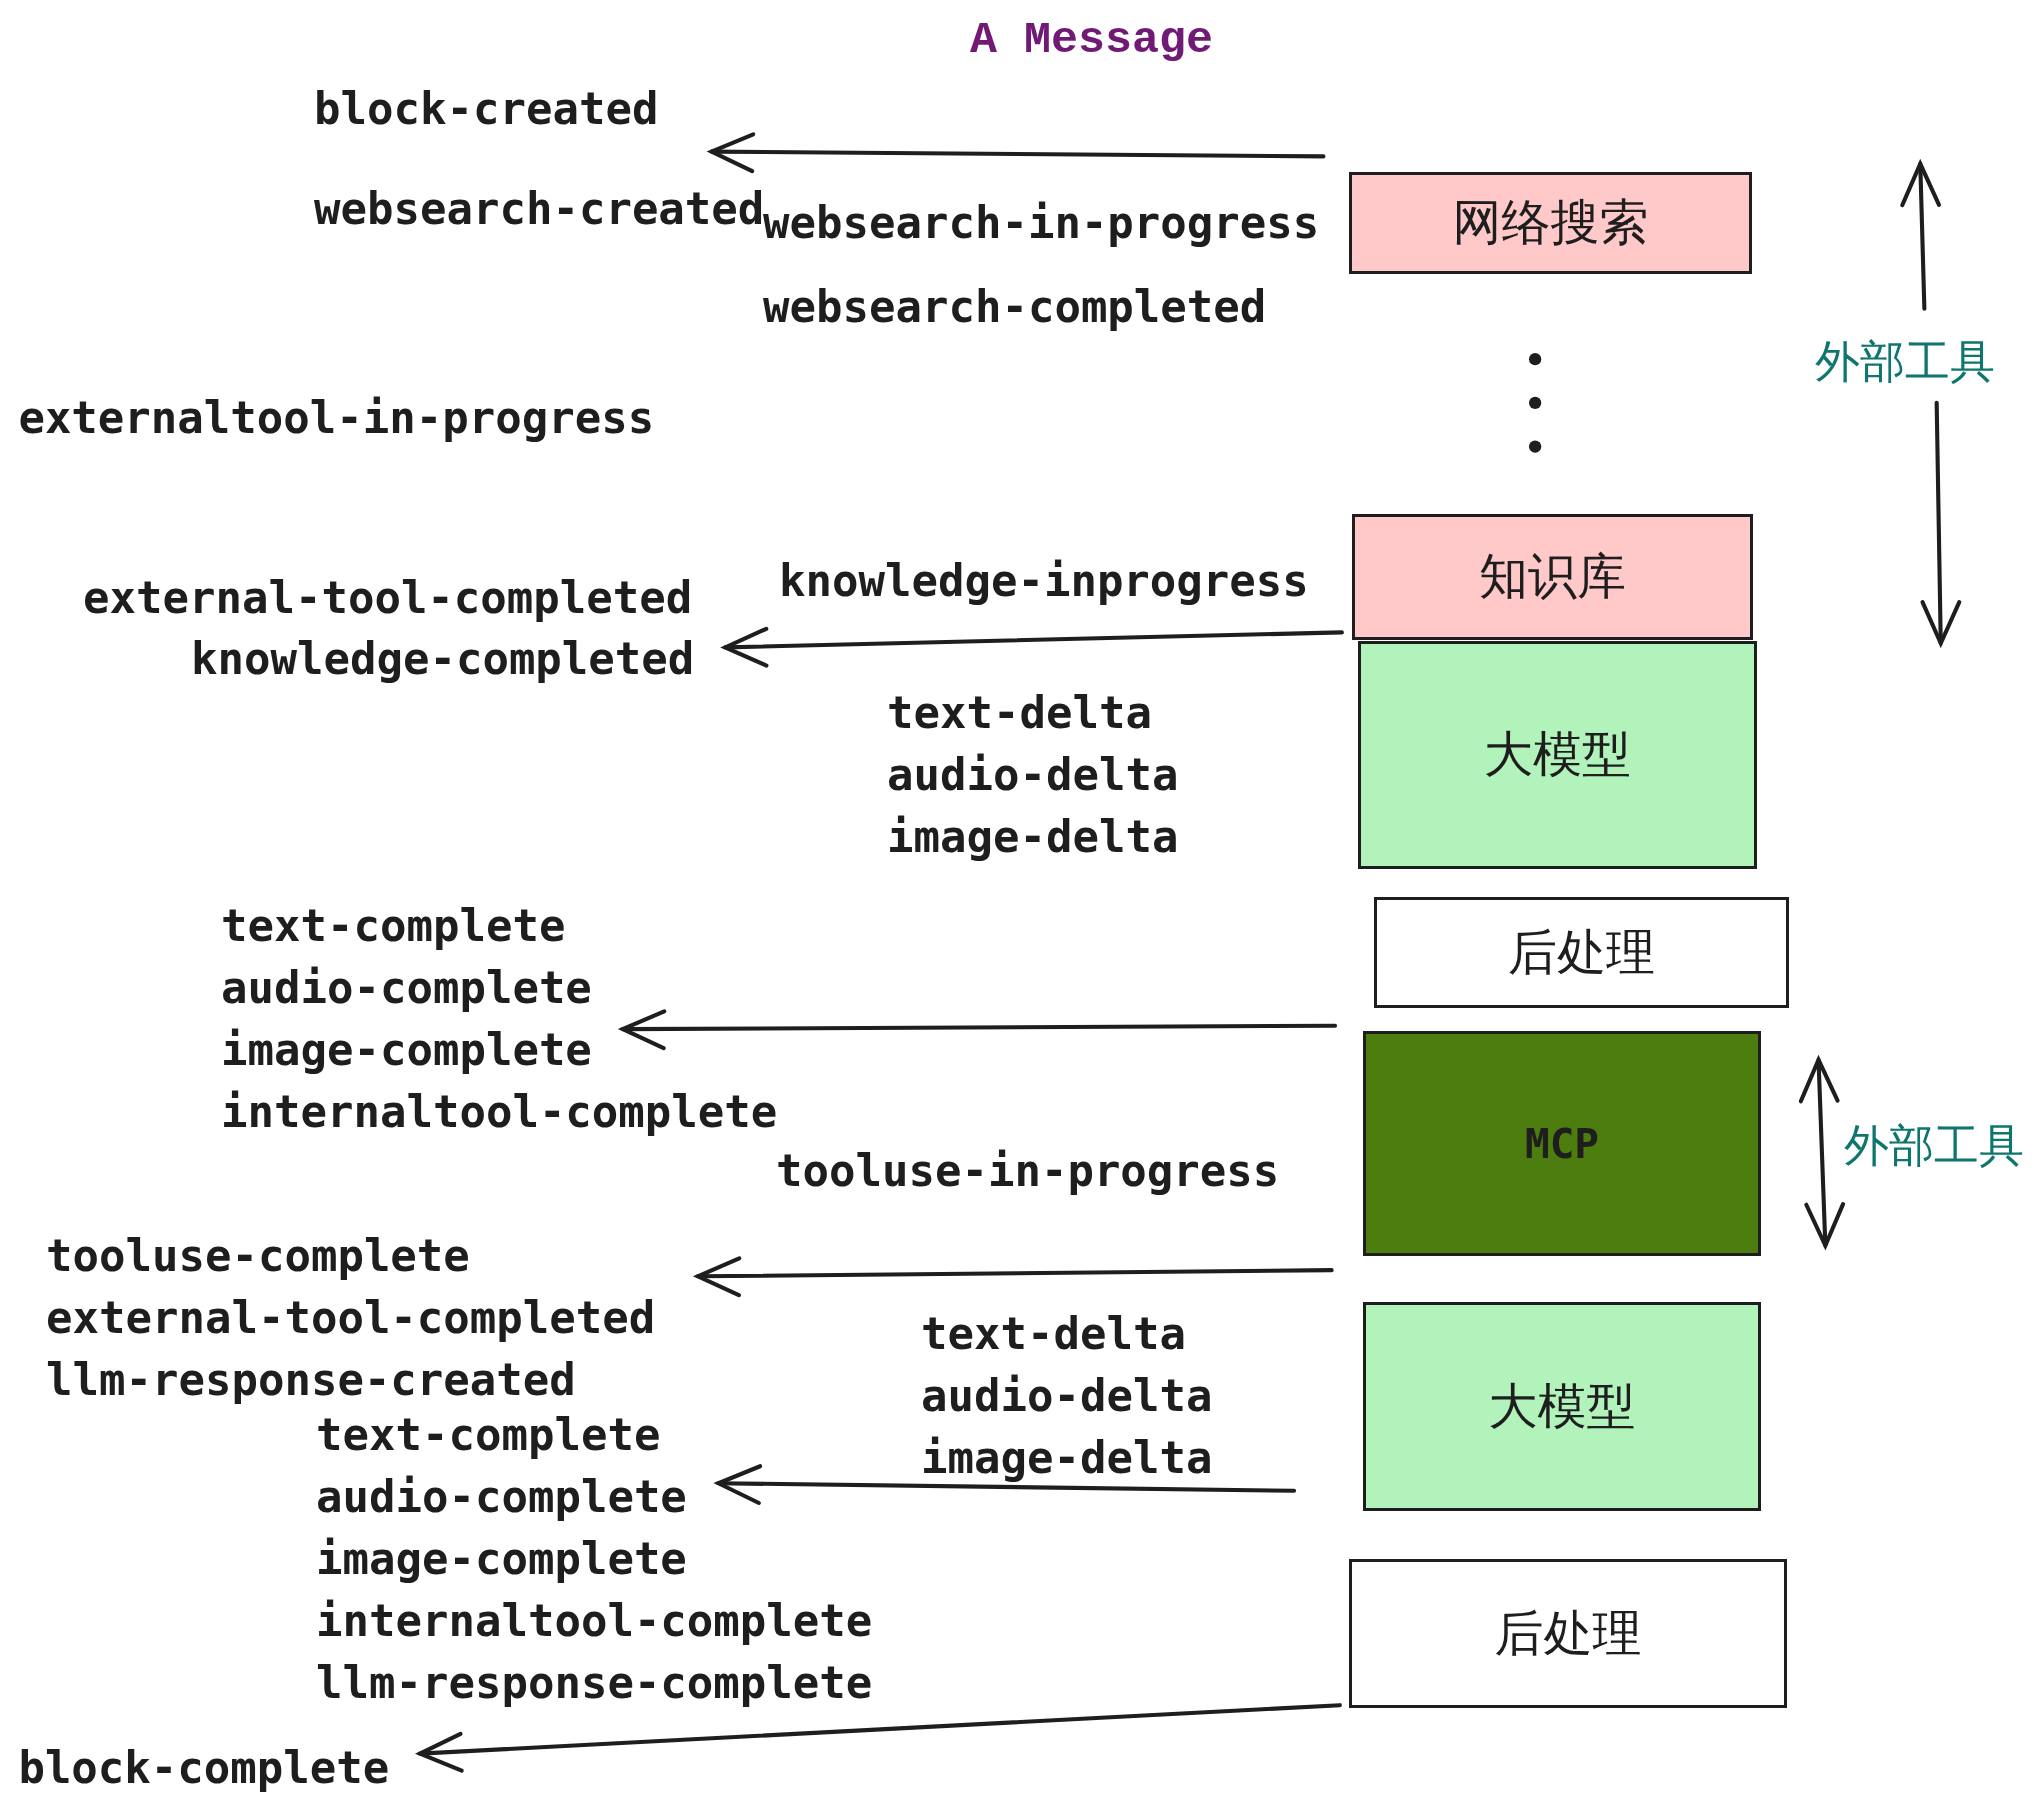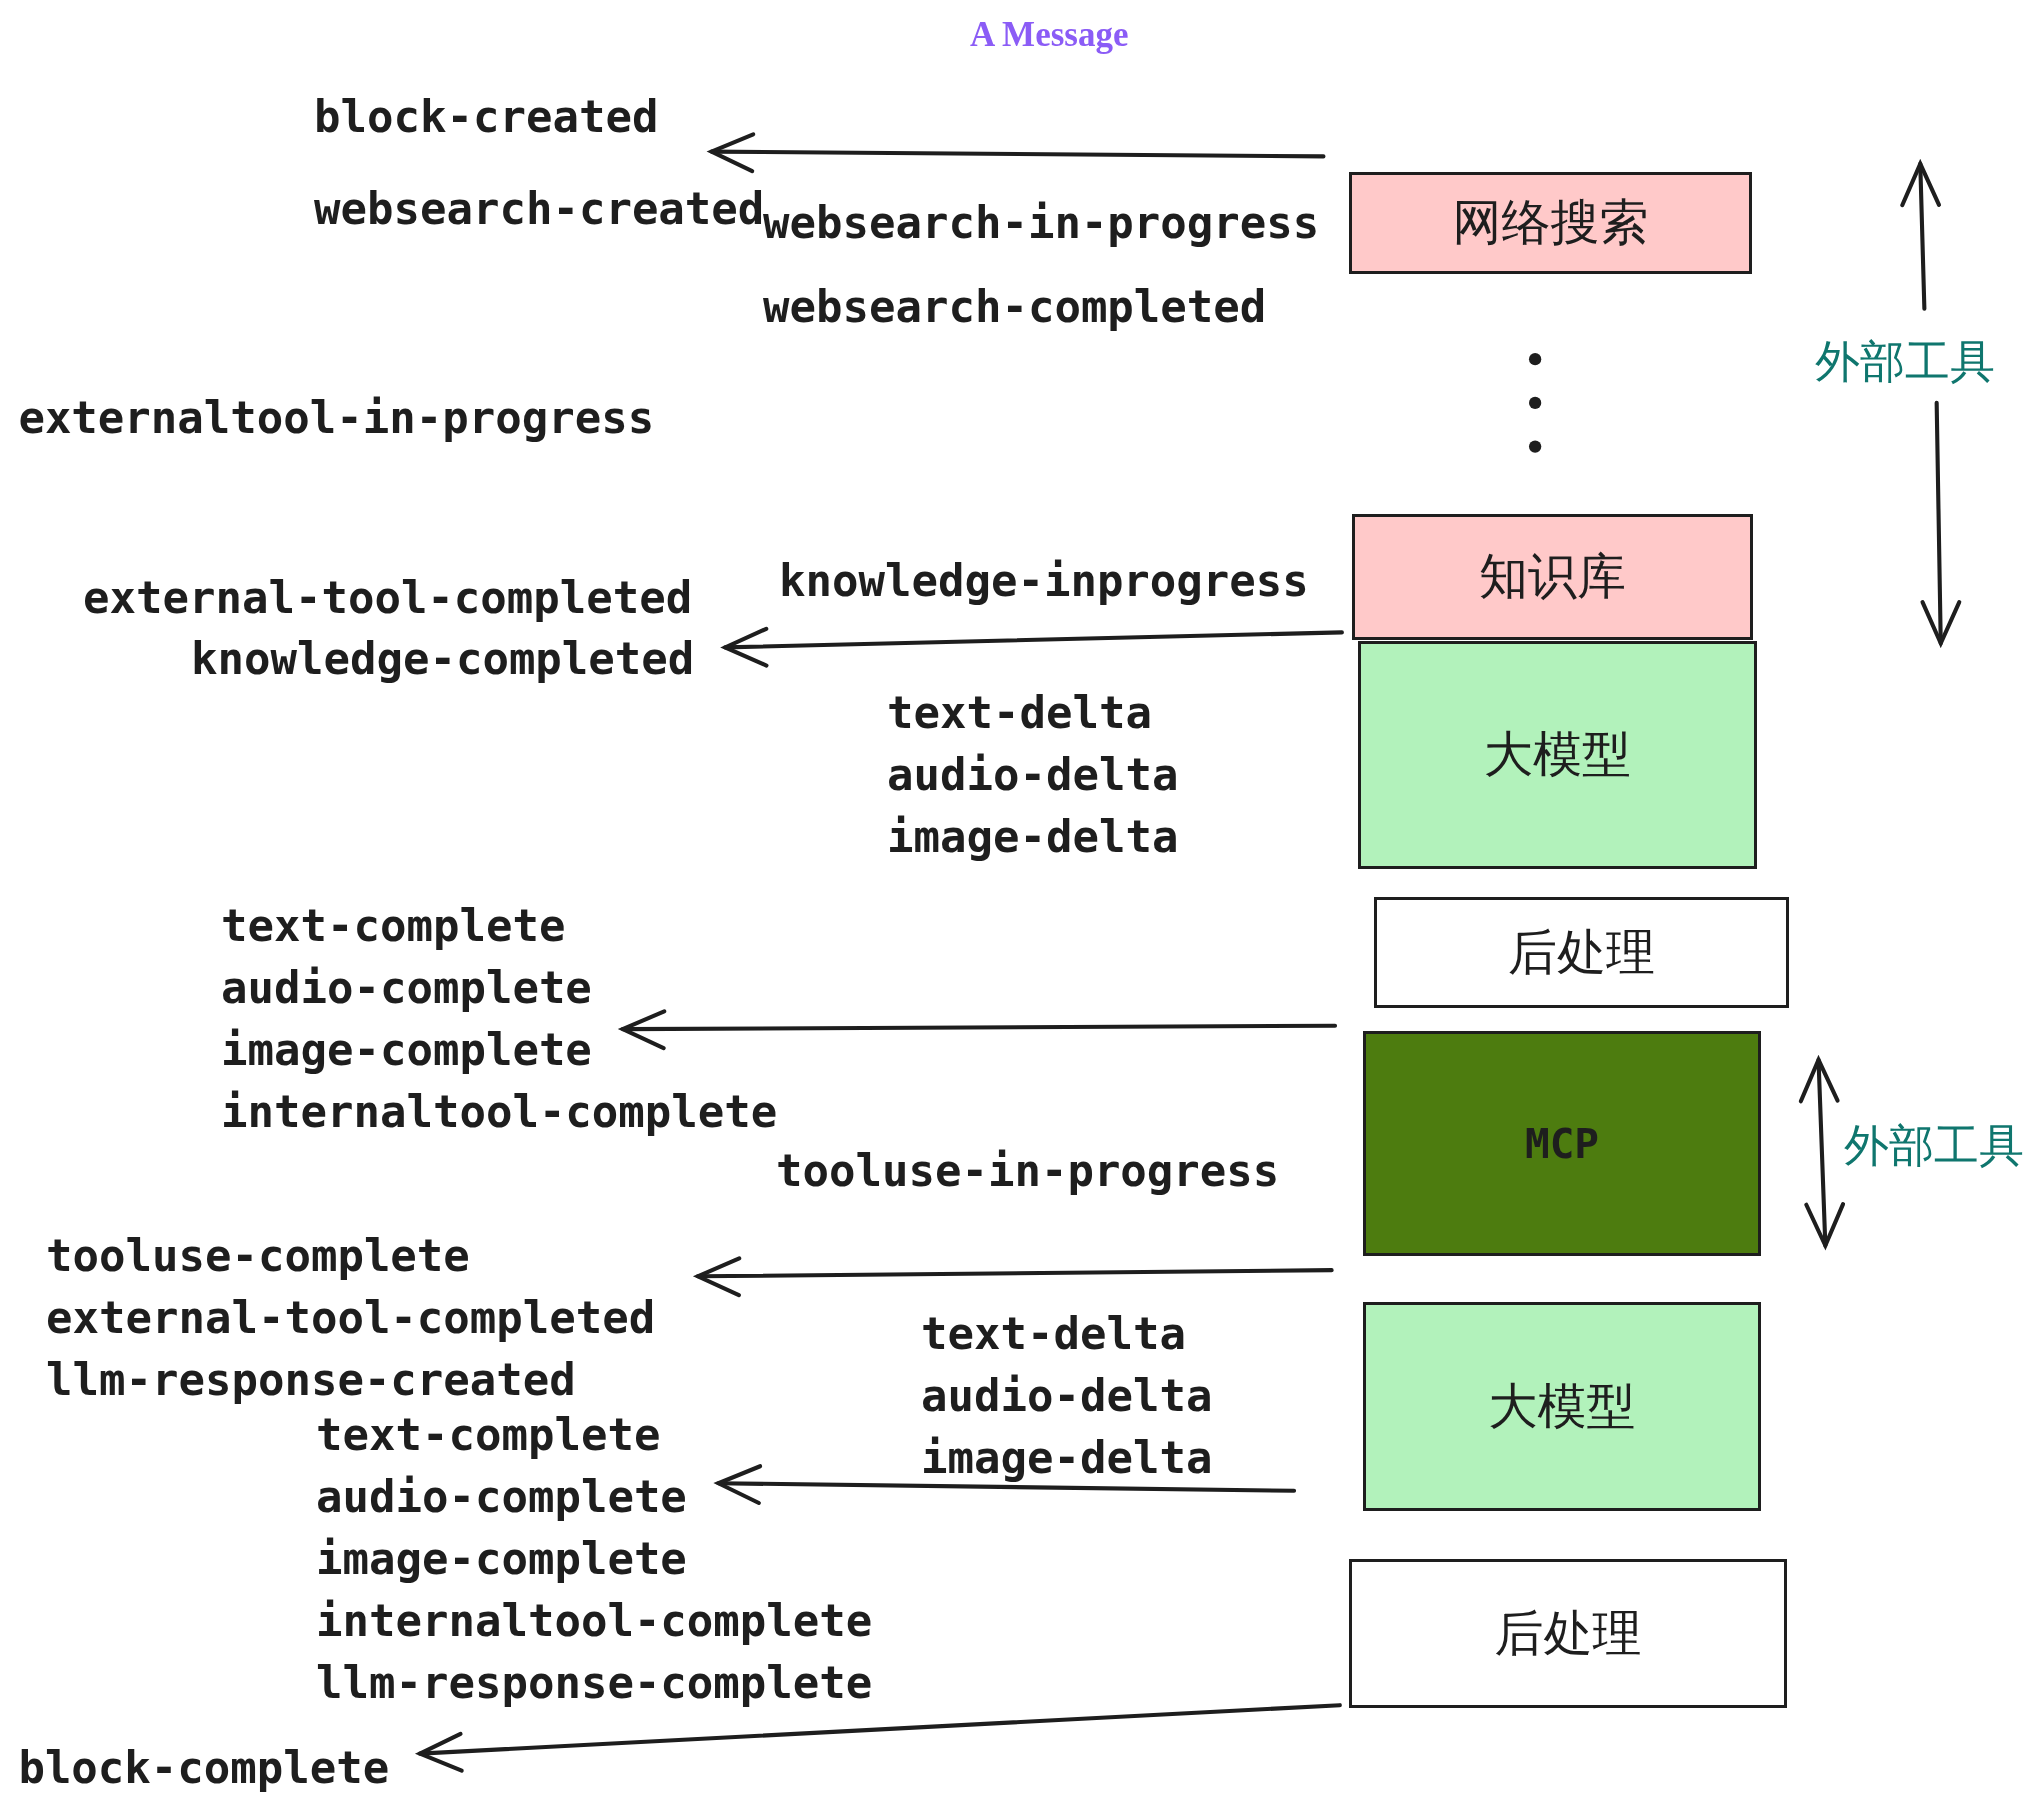--- a/index.html
+++ b/index.html
@@ -11,25 +11,25 @@
     overflow: hidden;
     color: #1e1e1e;
   }
   svg.layer {
     position: absolute;
     left: 0; top: 0;
     width: 2035px; height: 1796px;
   }
   .title {
     position: absolute;
-    font-family: Liberation Serif, serif;
+    font-family: Liberation Mono, monospace;
     font-weight: bold;
-    font-size: 35px;
+    font-size: 45px;
     white-space: nowrap;
-    color: #8b5cf6;
+    color: #701a75;
   }
   .event {
     position: absolute;
     font-family: "DejaVu Sans Mono", monospace;
     font-weight: bold;
     font-size: 44px;
     line-height: 62px;
     white-space: pre;
     color: #1e1e1e;
   }
@@ -101,21 +101,21 @@
         <line x1="2663" y1="1552" x2="2673" y2="1824" stroke="#1e1e1e" stroke-width="6" stroke-linecap="round"></line>
         <path d="M 2690.9 1611.8 L 2663 1552 L 2637.1 1612.7" fill="none" stroke="#1e1e1e" stroke-width="6" stroke-linecap="round"></path>
         <path d="M 2645.1 1764.2 L 2673 1824 L 2698.9 1763.3" fill="none" stroke="#1e1e1e" stroke-width="6" stroke-linecap="round"></path>
       </g>
       <circle cx="2248" cy="526" r="9" fill="#1e1e1e"></circle>
       <circle cx="2248" cy="590" r="9" fill="#1e1e1e"></circle>
       <circle cx="2248" cy="654" r="9" fill="#1e1e1e"></circle>
     </svg>
   <div class="title" id="diagram-title" style="left:970px; top:15px;">A Message</div>
   <div id="events-layer">
-      <div class="event" style="left: 314px; top: 86px;">block-created</div>
+      <div class="event" style="left: 314px; top: 78px;">block-created</div>
       <div class="event" style="left: 314px; top: 150px; margin-top: 28px;">websearch-created</div>
       <div class="event" style="left: 763px; top: 192px;">websearch-in-progress</div>
       <div class="event" style="left: 763px; top: 276px;">websearch-completed</div>
       <div class="event" style="left: 18.4px; top: 387px;">externaltool-in-progress</div>
       <div class="event" style="left: 779px; top: 531px; margin-top: 19px;">knowledge-inprogress</div>
       <div class="event" style="left: 83px; top: 567px;">external-tool-completed</div>
       <div class="event" style="left: 191px; top: 628px;">knowledge-completed</div>
       <div class="event" style="left: 887px; top: 682px;">text-delta
 audio-delta
 image-delta</div>

